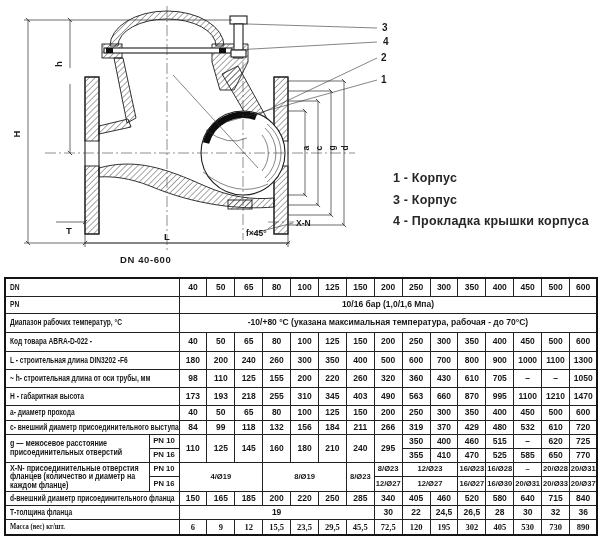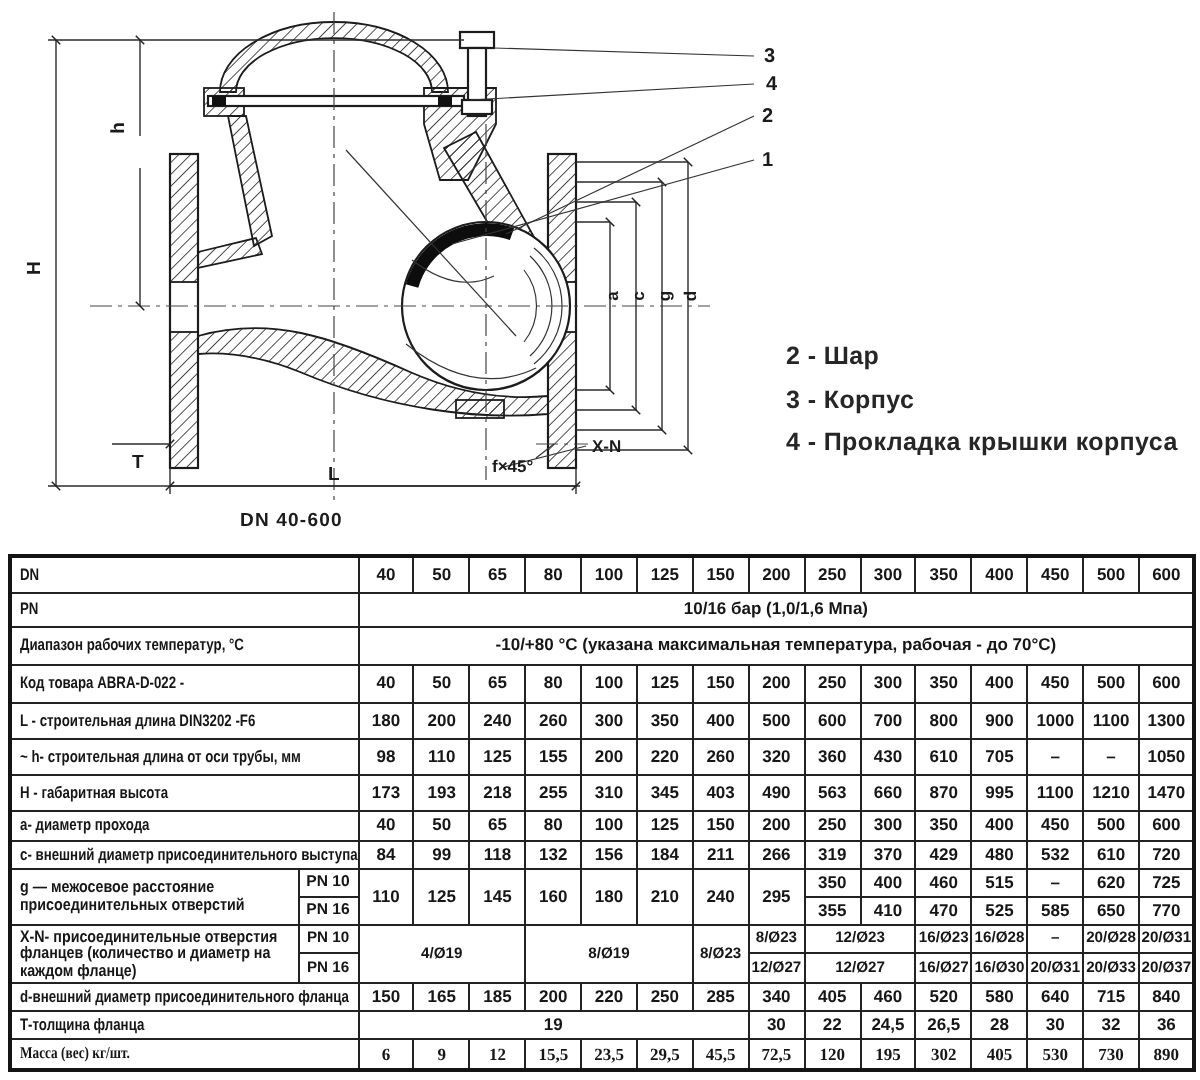--- a/index.html
+++ b/index.html
@@ -148,21 +148,21 @@
     <text class="st stsm" transform="rotate(-90 348 148)" x="348" y="148" text-anchor="middle">d</text>
     <text class="st stsm" x="296" y="226">X-N</text>
     <text class="st cap" x="120" y="263">DN 40-600</text>
     <text class="st num" x="382" y="31">3</text>
     <text class="st num" x="383" y="45">4</text>
     <text class="st num" x="381" y="61">2</text>
     <text class="st num" x="381" y="83">1</text>
   </svg>
 
   <div id="legend">
-    <div>2 - Шар</div>
+    <div>1 - Корпус</div>
     <div>3 - Корпус</div>
     <div>4 - Прокладка крышки корпуса</div>
   </div>
 
   <div id="tblwrap">
     <table>
       <colgroup>
         <col style="width:144px">
           <col style="width:30px">
         <col span="15" style="width:27.9px">

